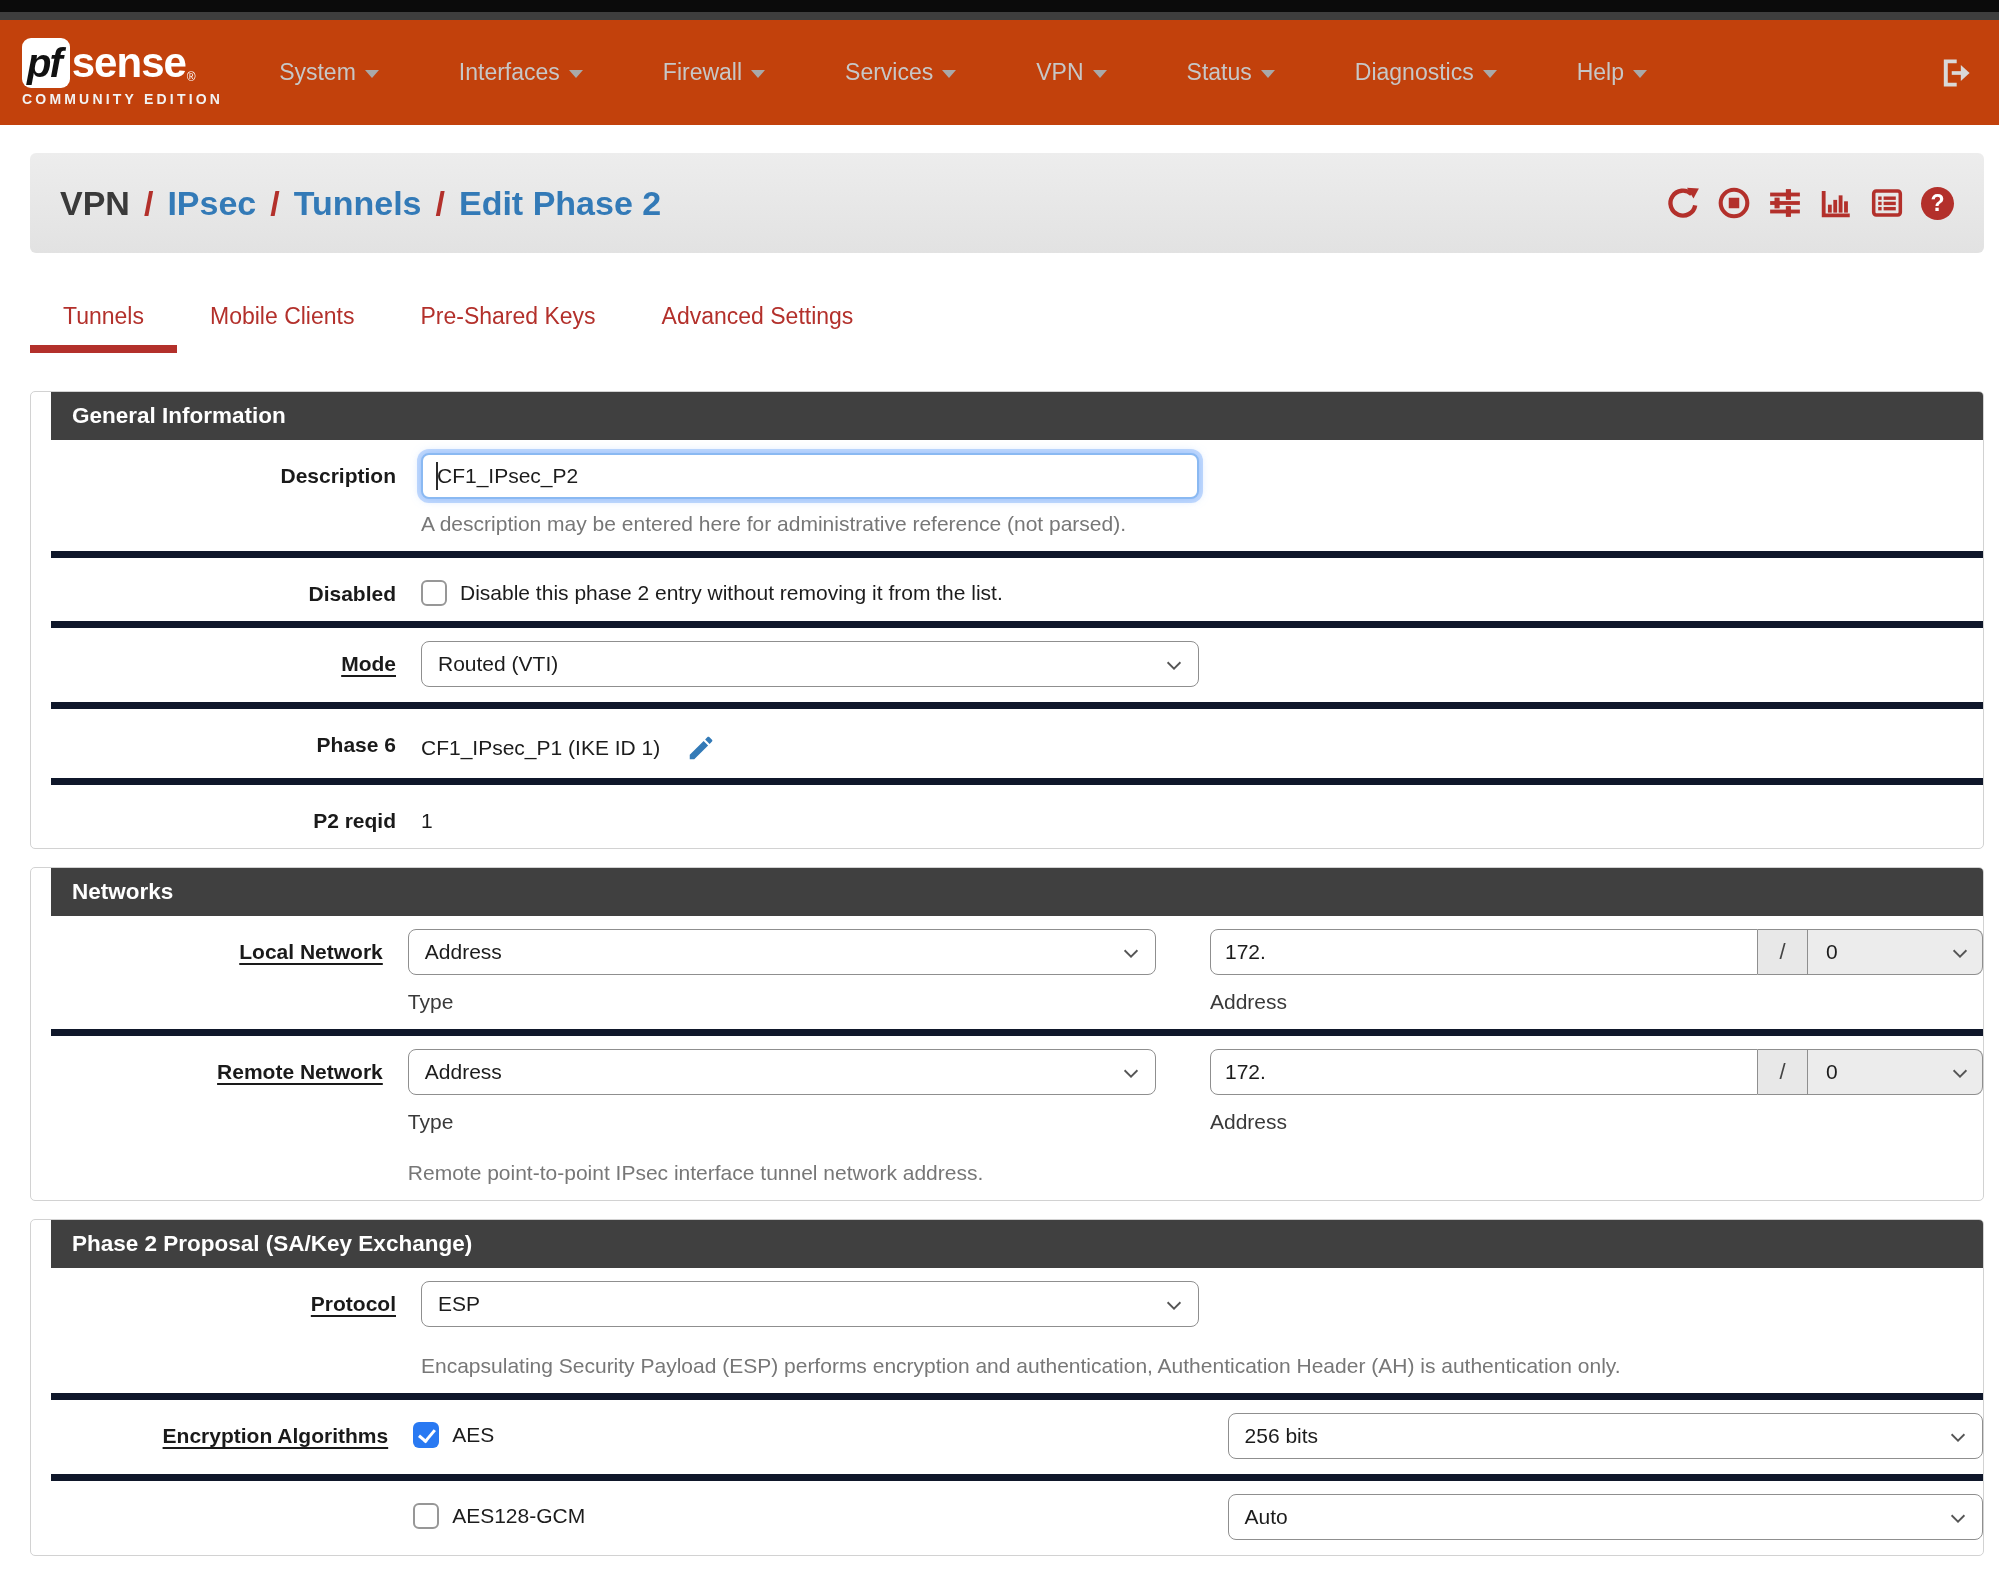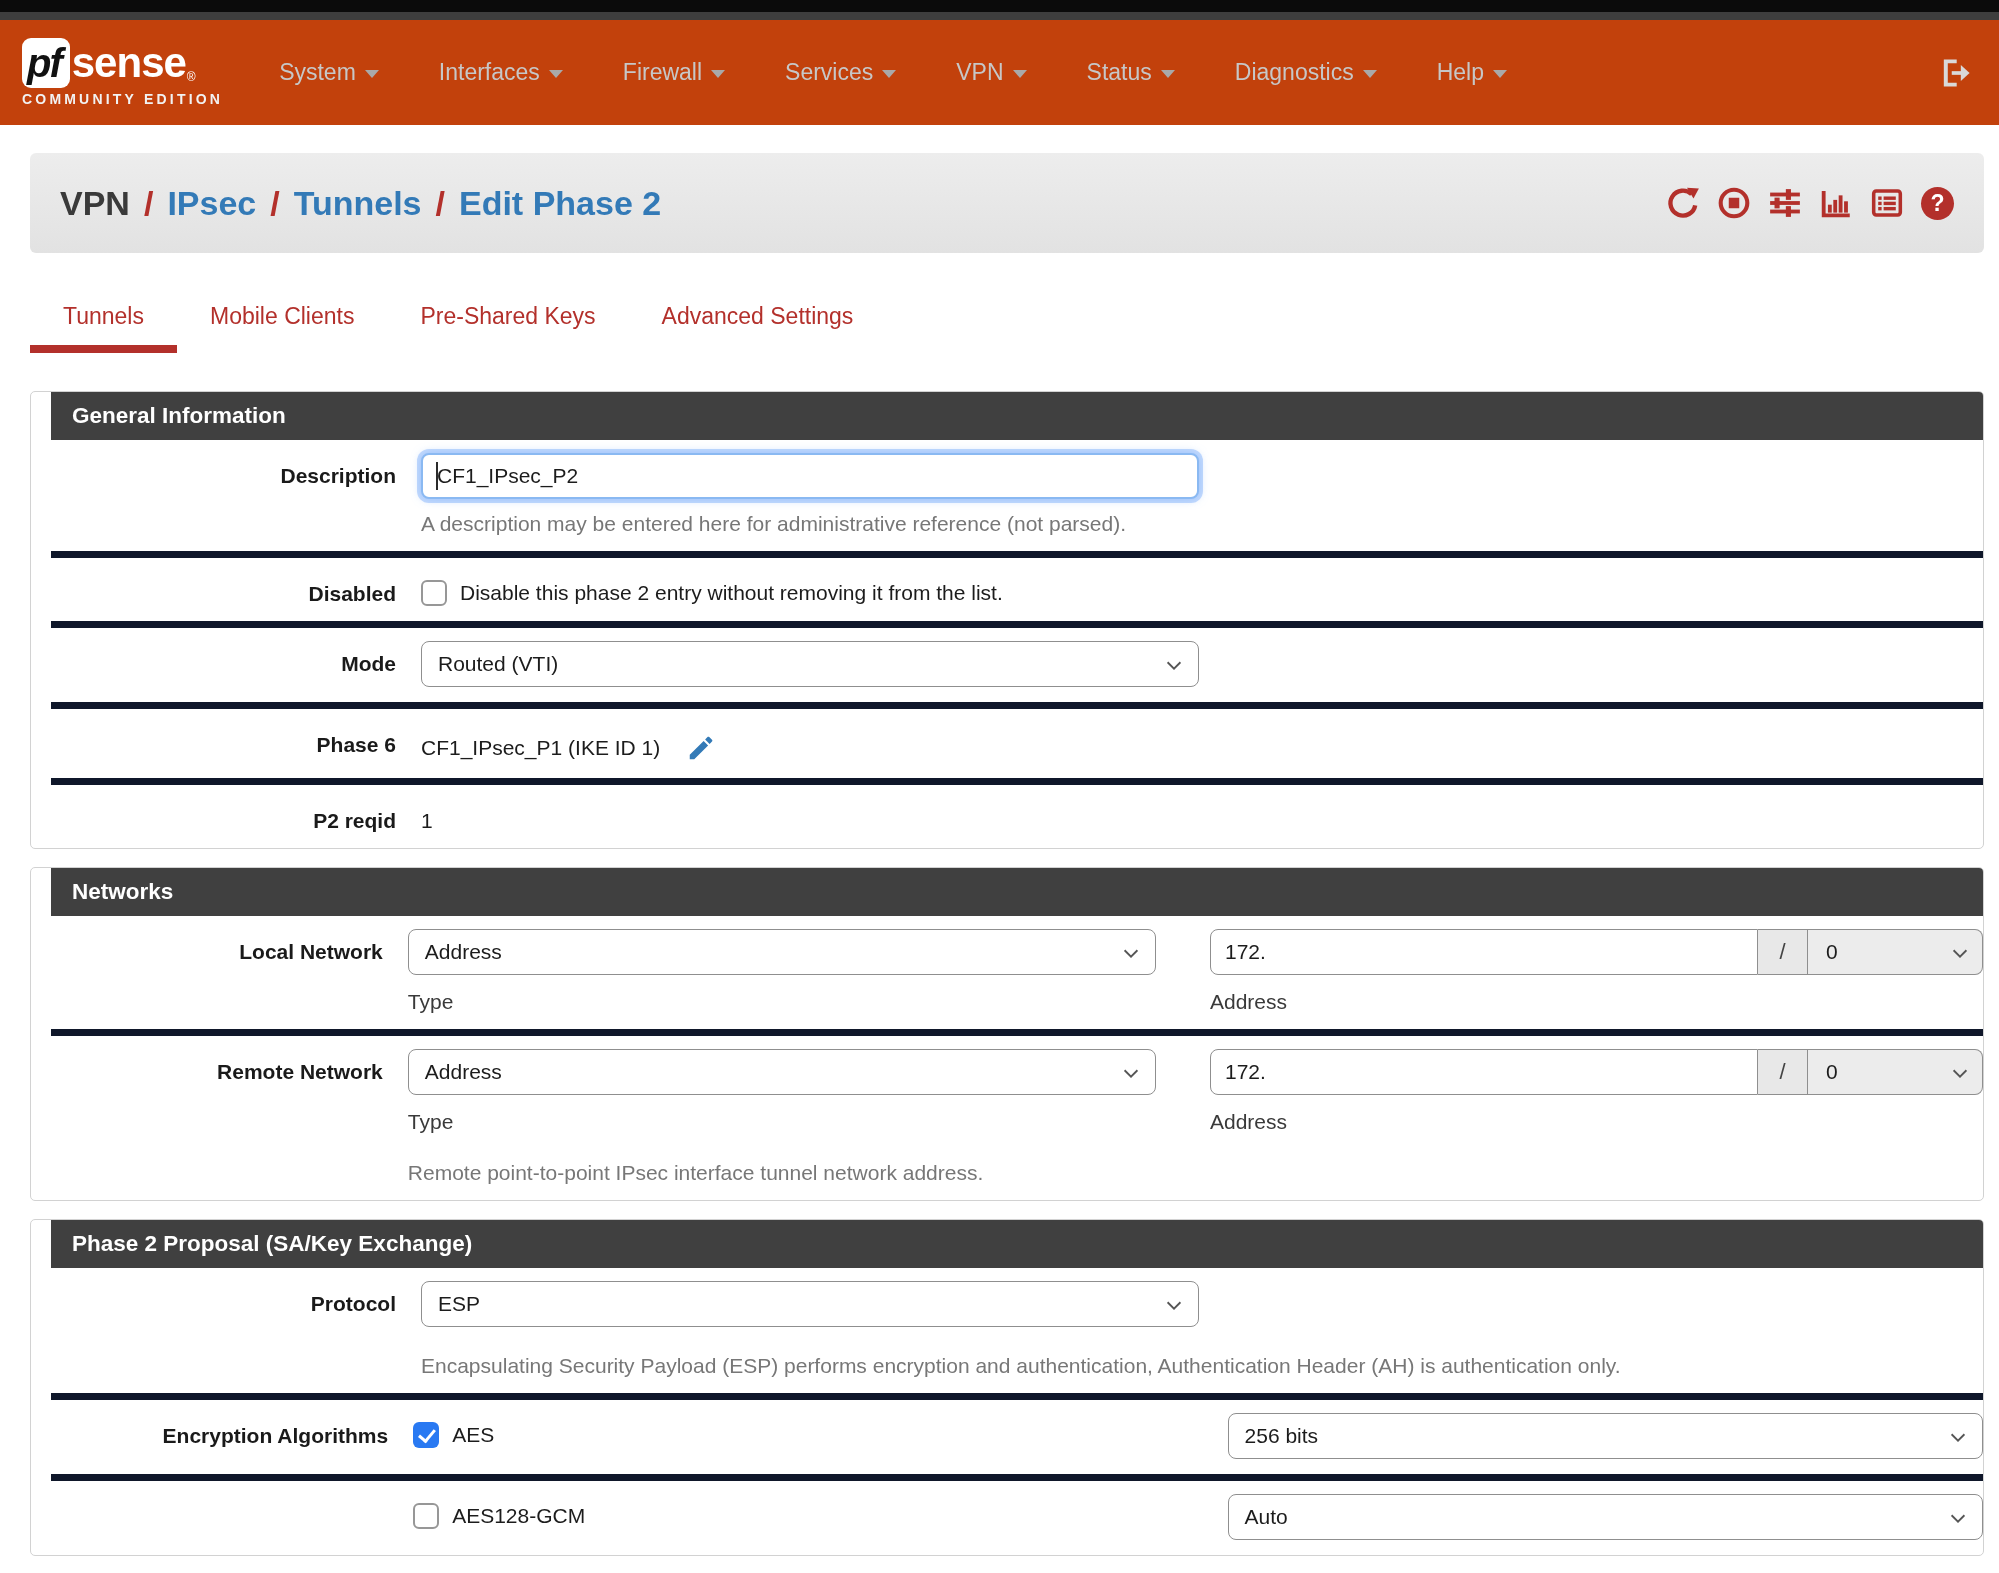--- a/index.html
+++ b/index.html
@@ -13,21 +13,21 @@
   
   .navbar { height:105px; background:#c2410c; display:flex; align-items:center; padding:0 26px 0 22px; }
   .logo { display:flex; flex-direction:column; cursor:pointer; }
   .logo-row { display:flex; align-items:flex-start; }
   .logo-pf { display:inline-block; background:#fff; color:#111; border-radius:9px;
              font-size:40px; font-weight:700; font-style:italic; line-height:46px;
              padding:2px 9px 2px 5px; letter-spacing:-2px; }
   .logo-sense { color:#fff; font-size:42px; font-weight:700; letter-spacing:-1px; line-height:50px; margin-left:2px; }
   .logo-reg { color:#fff; font-size:12px; align-self:flex-end; margin:0 0 4px 1px; }
   .logo-sub { color:#f2f2f2; font-size:14px; font-weight:700; letter-spacing:3.2px; margin-top:3px; }
-  .menu { display:flex; align-items:center; margin-left:56px; gap:60px; }
+  .menu { display:flex; align-items:center; margin-left:56px; gap:80px; }
   .nav-item { display:flex; align-items:center; gap:9px; color:#c7c7c7; font-size:23px; cursor:pointer; white-space:nowrap; }
   .caret { width:0; height:0; border-left:7px solid transparent; border-right:7px solid transparent;
            border-top:8px solid #a9a9a9; margin-top:3px; }
   .nav-right { margin-left:auto; display:flex; align-items:center; }
   .logout { cursor:pointer; display:flex; }
 
   
   .page { padding:28px 15px 0 30px; }
 
   
@@ -48,21 +48,21 @@
   .tab.active { border-bottom:8px solid #b3302b; }
 
   
   .panel { border:1px solid #d2d2d2; border-radius:5px; overflow:hidden; background:#fff; margin-top:38px;padding-left:20px; }
   .panel + .panel { margin-top:18px; }
   .panel-h { background:#404040; color:#fff; font-size:22.5px; font-weight:700; padding:11px 21px; }
 
   .row { display:flex; align-items:flex-start; padding:13px 0 15px 0; }
   .row + .row { border-top:7px solid #0f172a; }
   .c-label { width:370px; padding:11px 25px 0 0; text-align:right; font-weight:700; font-size:21px; color:#1a1a1a; }
-  .c-label .u { text-underline-offset:4px; }
+  .c-label .u { text-decoration:underline; text-underline-offset:4px; }
   .c-main { width:778px; }
   .c-right { width:773px; margin-left:54px; }
 
   .cap  { margin-top:15px; font-size:21px; color:#3a3a3a; }
   .help { margin-top:27px; font-size:21px; color:#777; }
   .help.tight { margin-top:13px; }
   .static-val { font-size:21px; padding-top:11px; display:flex; align-items:center; gap:22px; }
 
   
   .sel { position:relative; height:46px; border:1.5px solid #8f8f8f; border-radius:8px; background:#fff;

